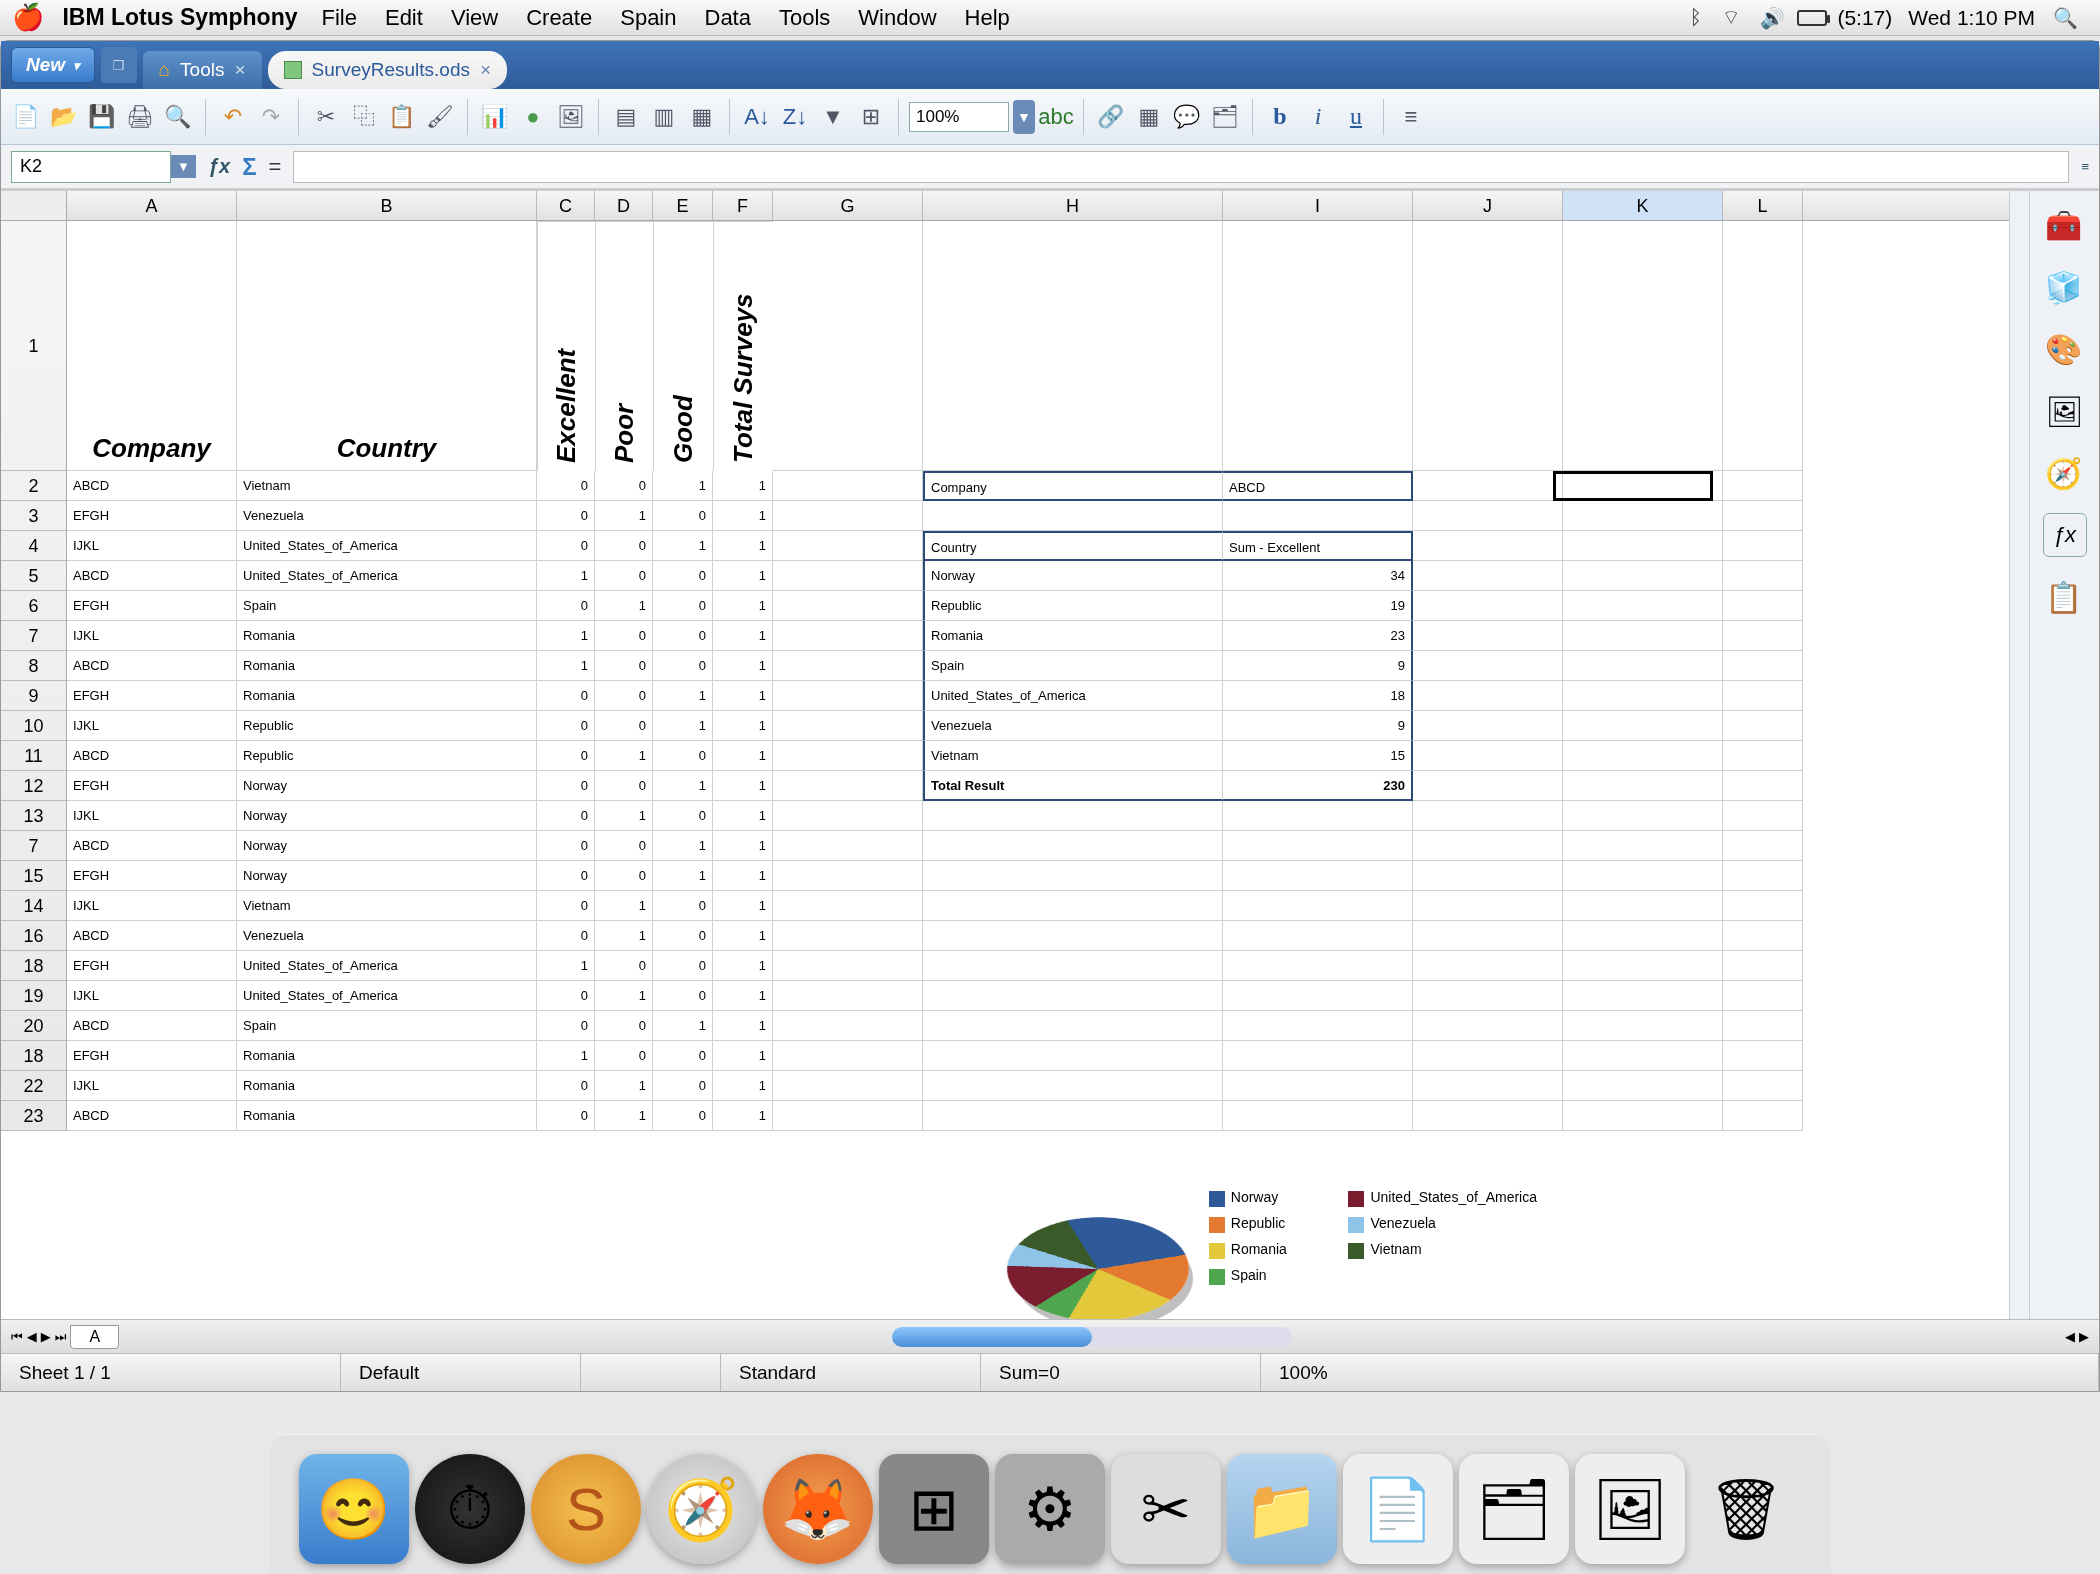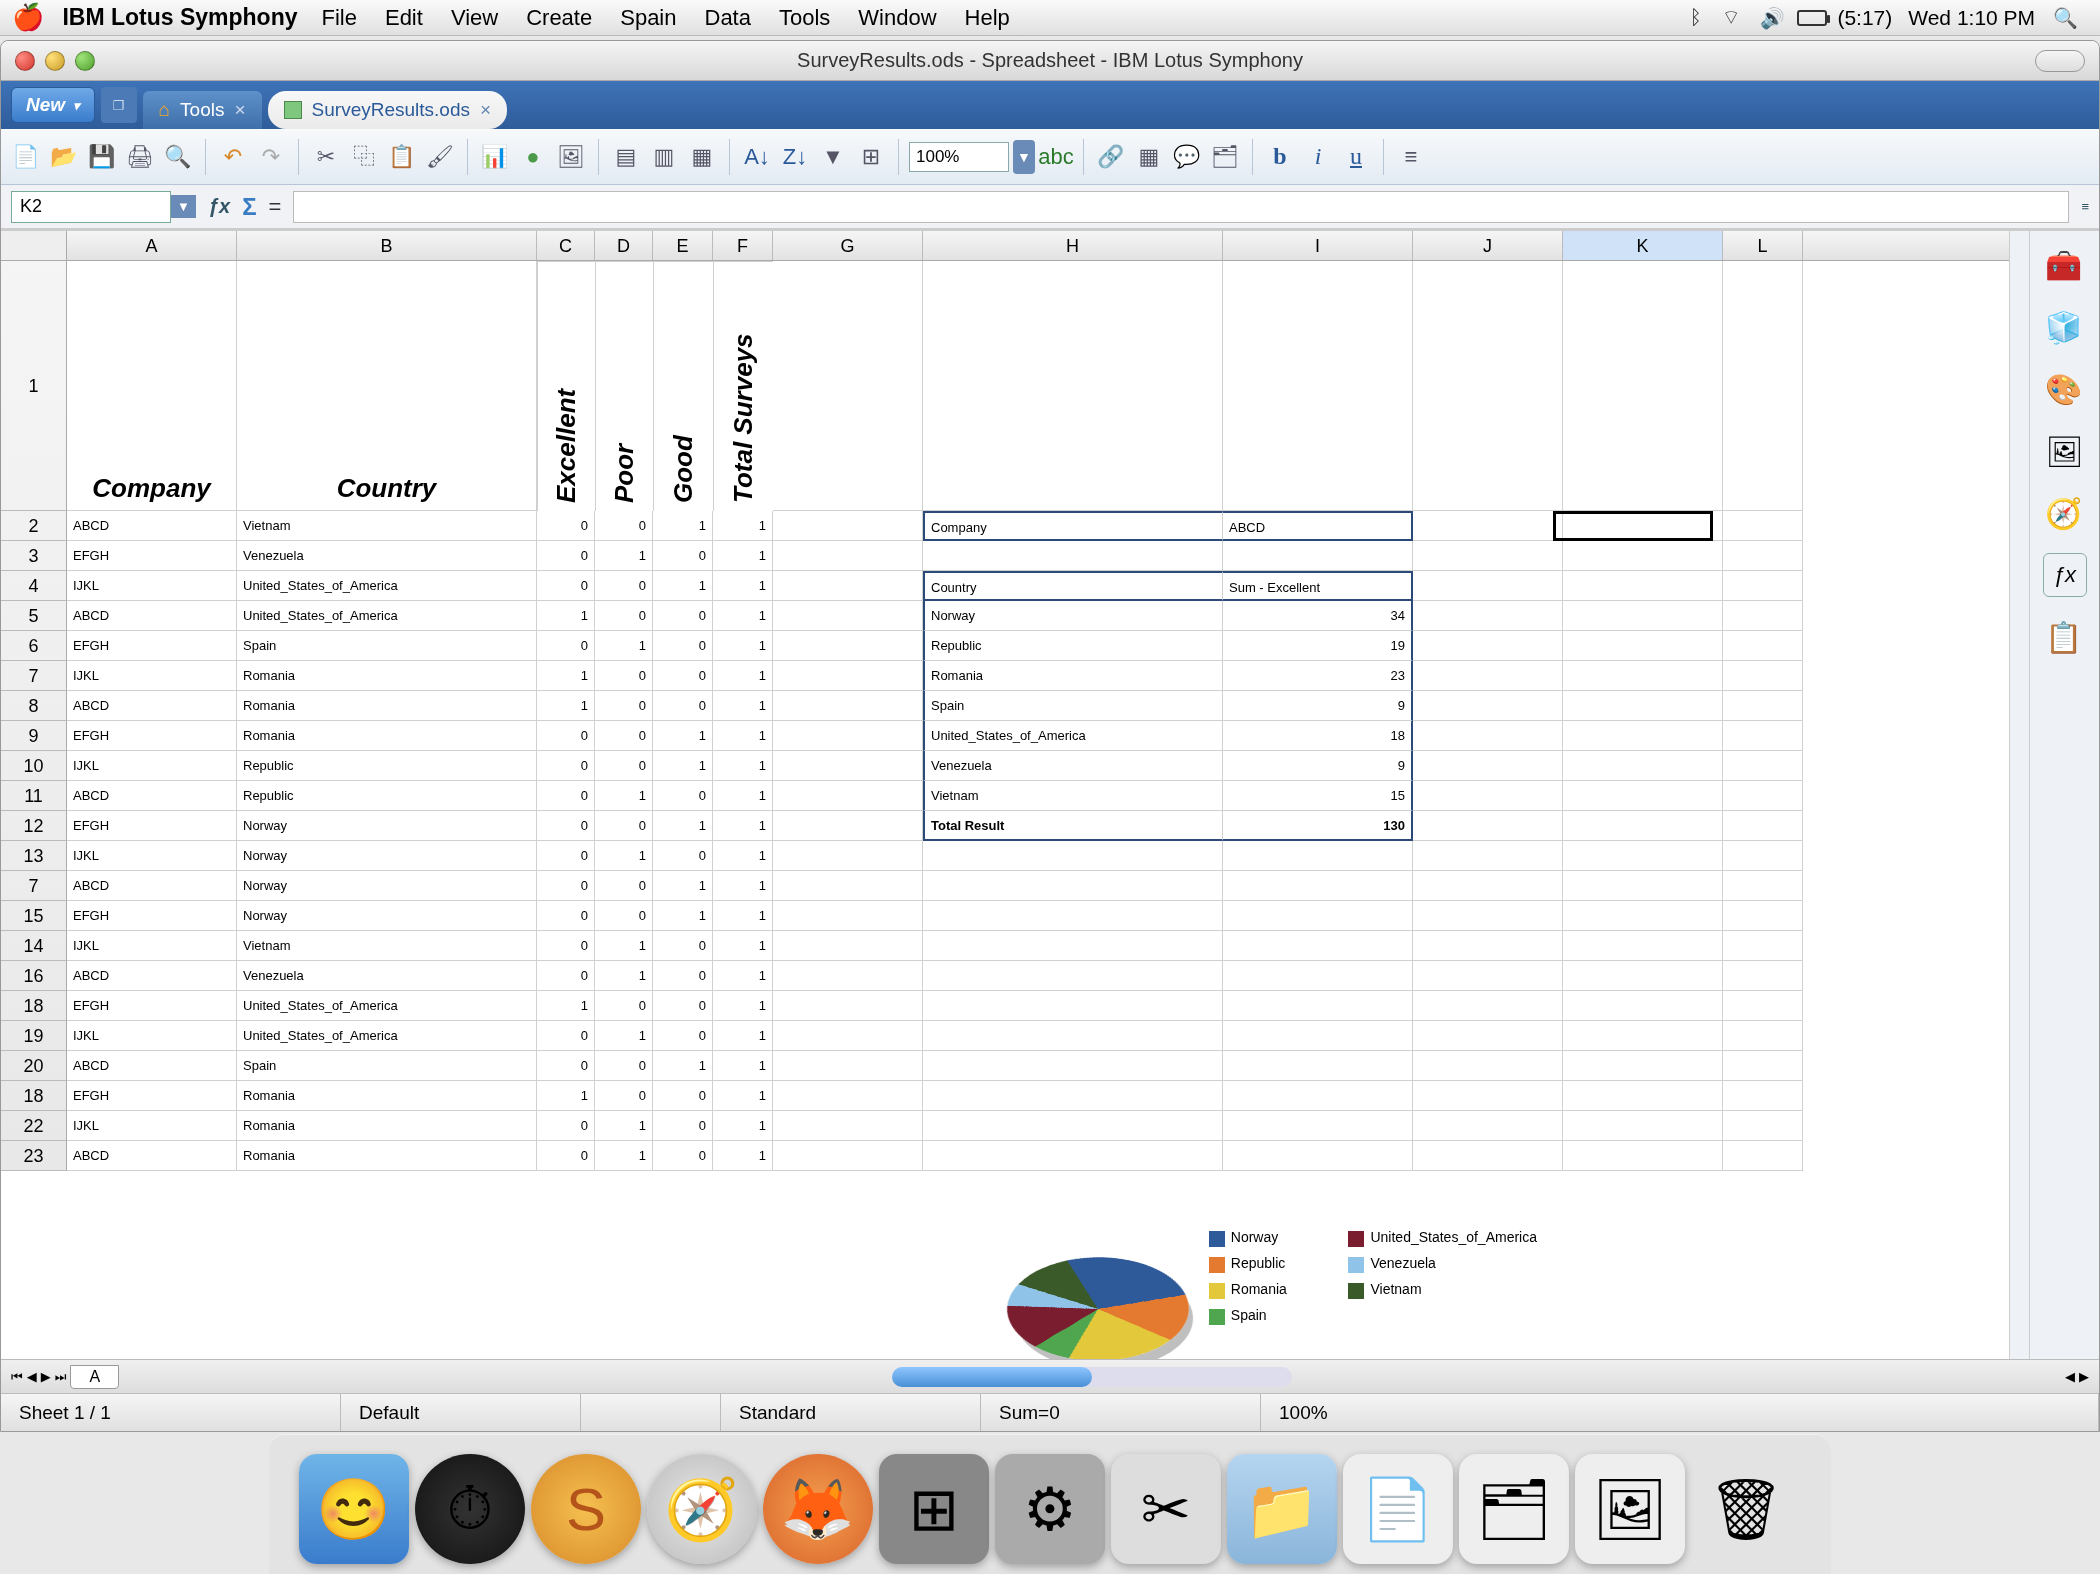--- a/index.html
+++ b/index.html
@@ -121,29 +121,20 @@
   <span class="status-icon">ᛒ</span>
   <span class="status-icon">⌔</span>
   <span class="status-icon">🔊</span>
   <span class="battery"></span>
   <span class="clock">(5:17)</span>
   <span class="clock">Wed 1:10 PM</span>
   <span class="status-icon">🔍</span>
 </div>
 
 <div class="window">
-  <div class="titlebar">
-    <div class="traffic">
-      <div class="dot red"></div>
-      <div class="dot yellow"></div>
-      <div class="dot green"></div>
-    </div>
-    <div class="title">SurveyResults.ods - Spreadsheet - IBM Lotus Symphony</div>
-    <div class="pill"></div>
-  </div>
 
   <div class="tabbar">
     <div class="newbtn">
       <span>New</span>
       <span class="drop">▾</span>
     </div>
     <div class="tabicon">❐</div>
     <div class="tab">
       <span class="homeicon">⌂</span>
       <span>Tools</span>
@@ -412,21 +403,21 @@
             </div>
             <div class="row">
               <div class="cell" style="width: 170px;">EFGH</div>
               <div class="cell" style="width: 300px;">Norway</div>
               <div class="cell num" style="width: 58px;">0</div>
               <div class="cell num" style="width: 58px;">0</div>
               <div class="cell num" style="width: 60px;">1</div>
               <div class="cell num" style="width: 60px;">1</div>
               <div class="cell" style="width: 150px;"></div>
               <div class="cell" style="width: 300px; border-left: 2px solid rgb(42, 74, 122); border-bottom: 2px solid rgb(42, 74, 122);"><b>Total Result</b></div>
-              <div class="cell num" style="width: 190px; border-right: 2px solid rgb(42, 74, 122); border-bottom: 2px solid rgb(42, 74, 122);"><b>130</b></div>
+              <div class="cell num" style="width: 190px; border-right: 2px solid rgb(42, 74, 122); border-bottom: 2px solid rgb(42, 74, 122);"><b>230</b></div>
               <div class="cell" style="width: 150px;"></div>
               <div class="cell" style="width: 160px;"></div>
               <div class="cell" style="width: 80px;"></div>
             </div>
             <div class="row">
               <div class="cell" style="width: 170px;">IJKL</div>
               <div class="cell" style="width: 300px;">Norway</div>
               <div class="cell num" style="width: 58px;">0</div>
               <div class="cell num" style="width: 58px;">1</div>
               <div class="cell num" style="width: 60px;">0</div>

